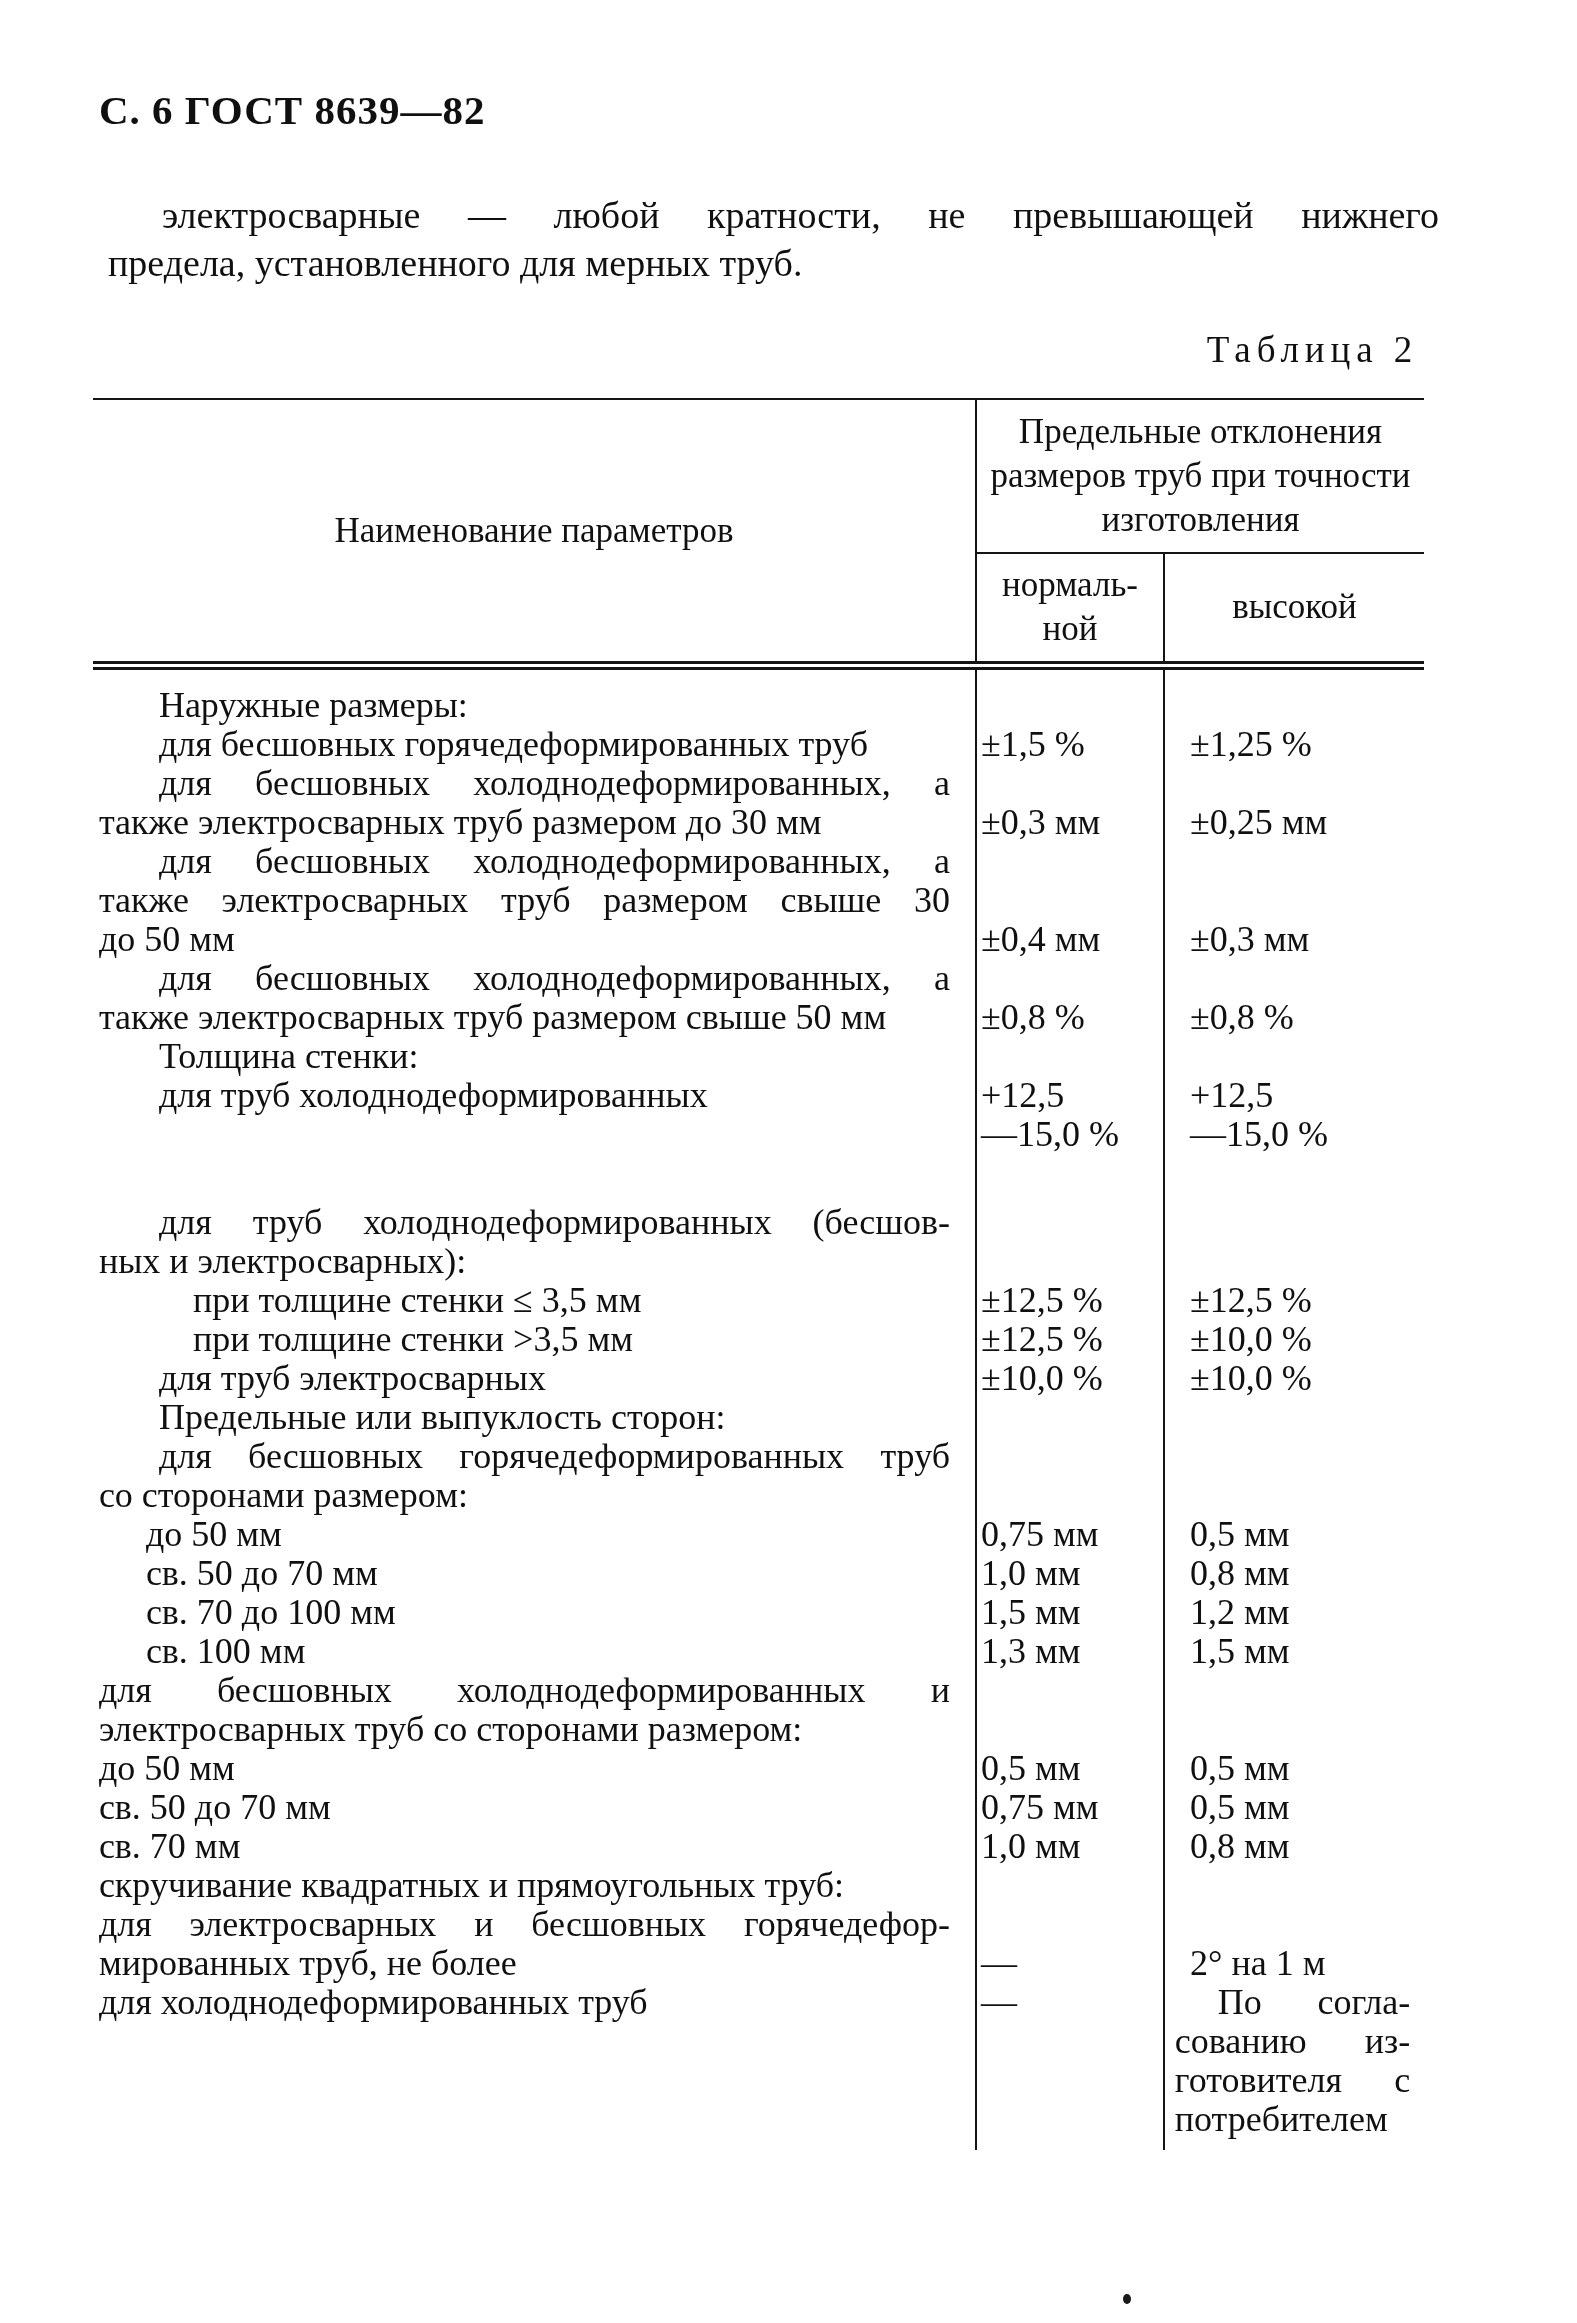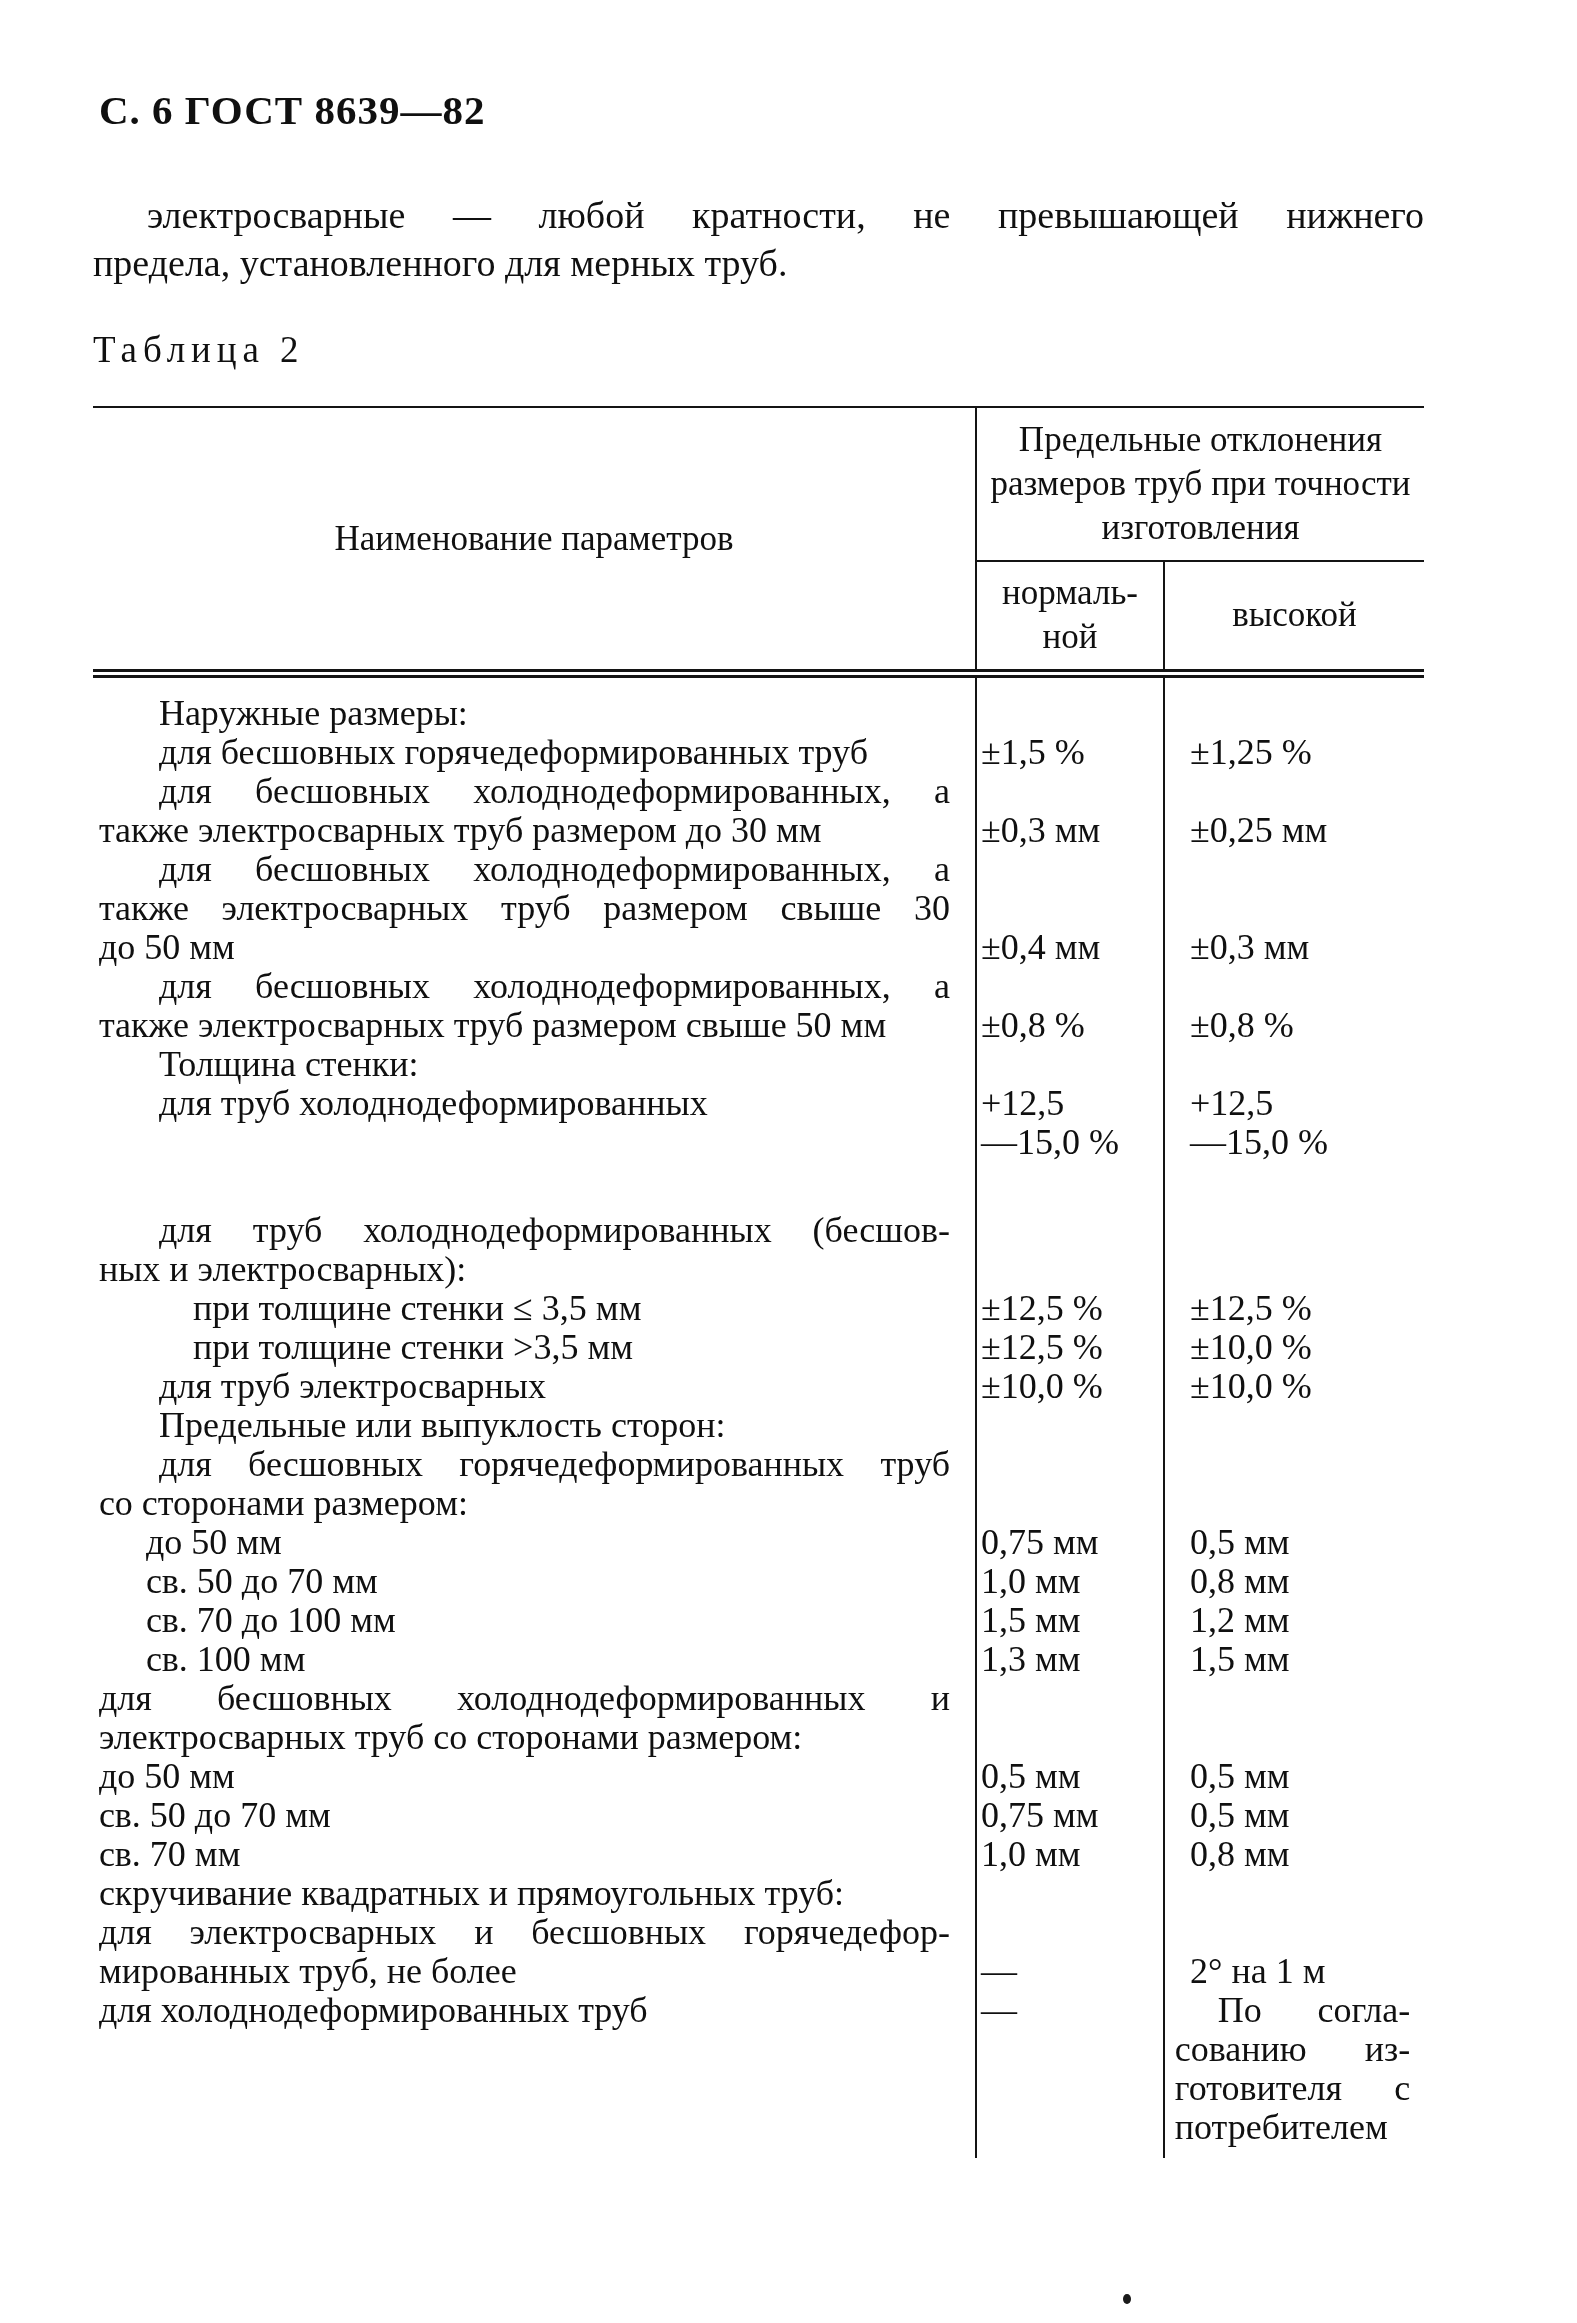--- a/index.html
+++ b/index.html
@@ -20,27 +20,28 @@
     font-weight: bold;
     letter-spacing: 1px;
     margin: 0 0 57px 5.9px;
   }
   .intro {
     width: 1331px;
     font-size: 38px;
     line-height: 48px;
     text-align: justify;
     text-indent: 54px;
-    margin: 0;
+    margin: 15px;
   }
   .table-caption {
     width: 1331px;
+    text-align: right;
     font-size: 37px;
     letter-spacing: 5.9px;
-    margin: 41px 0 35px 0;
+    margin: 41px 0 27px 0;
     padding-right: 5.9px;
     box-sizing: border-box;
   }
   table.gost {
     width: 1331px;
     table-layout: fixed;
     border-collapse: collapse;
     border-top: 2.9px solid #141414;
     font-size: 36px;
     line-height: 39px;

